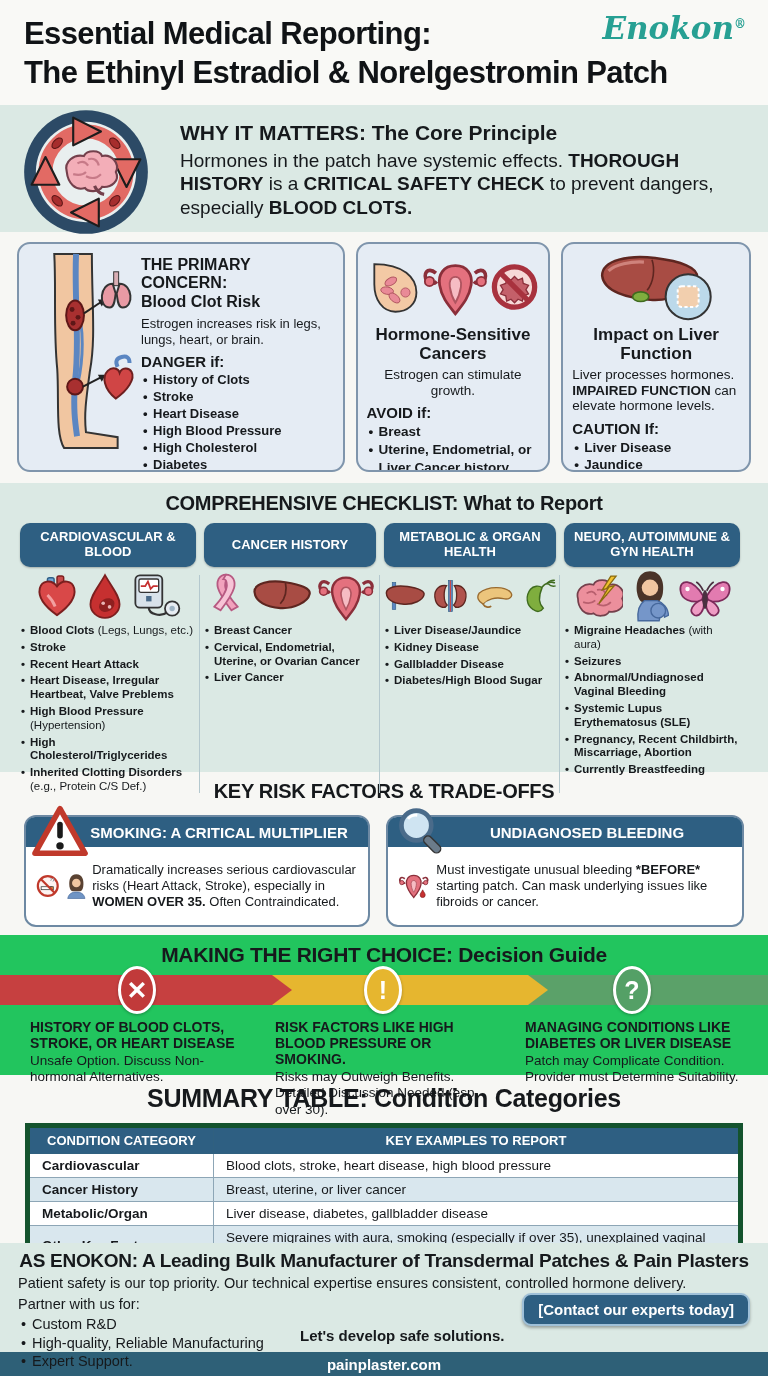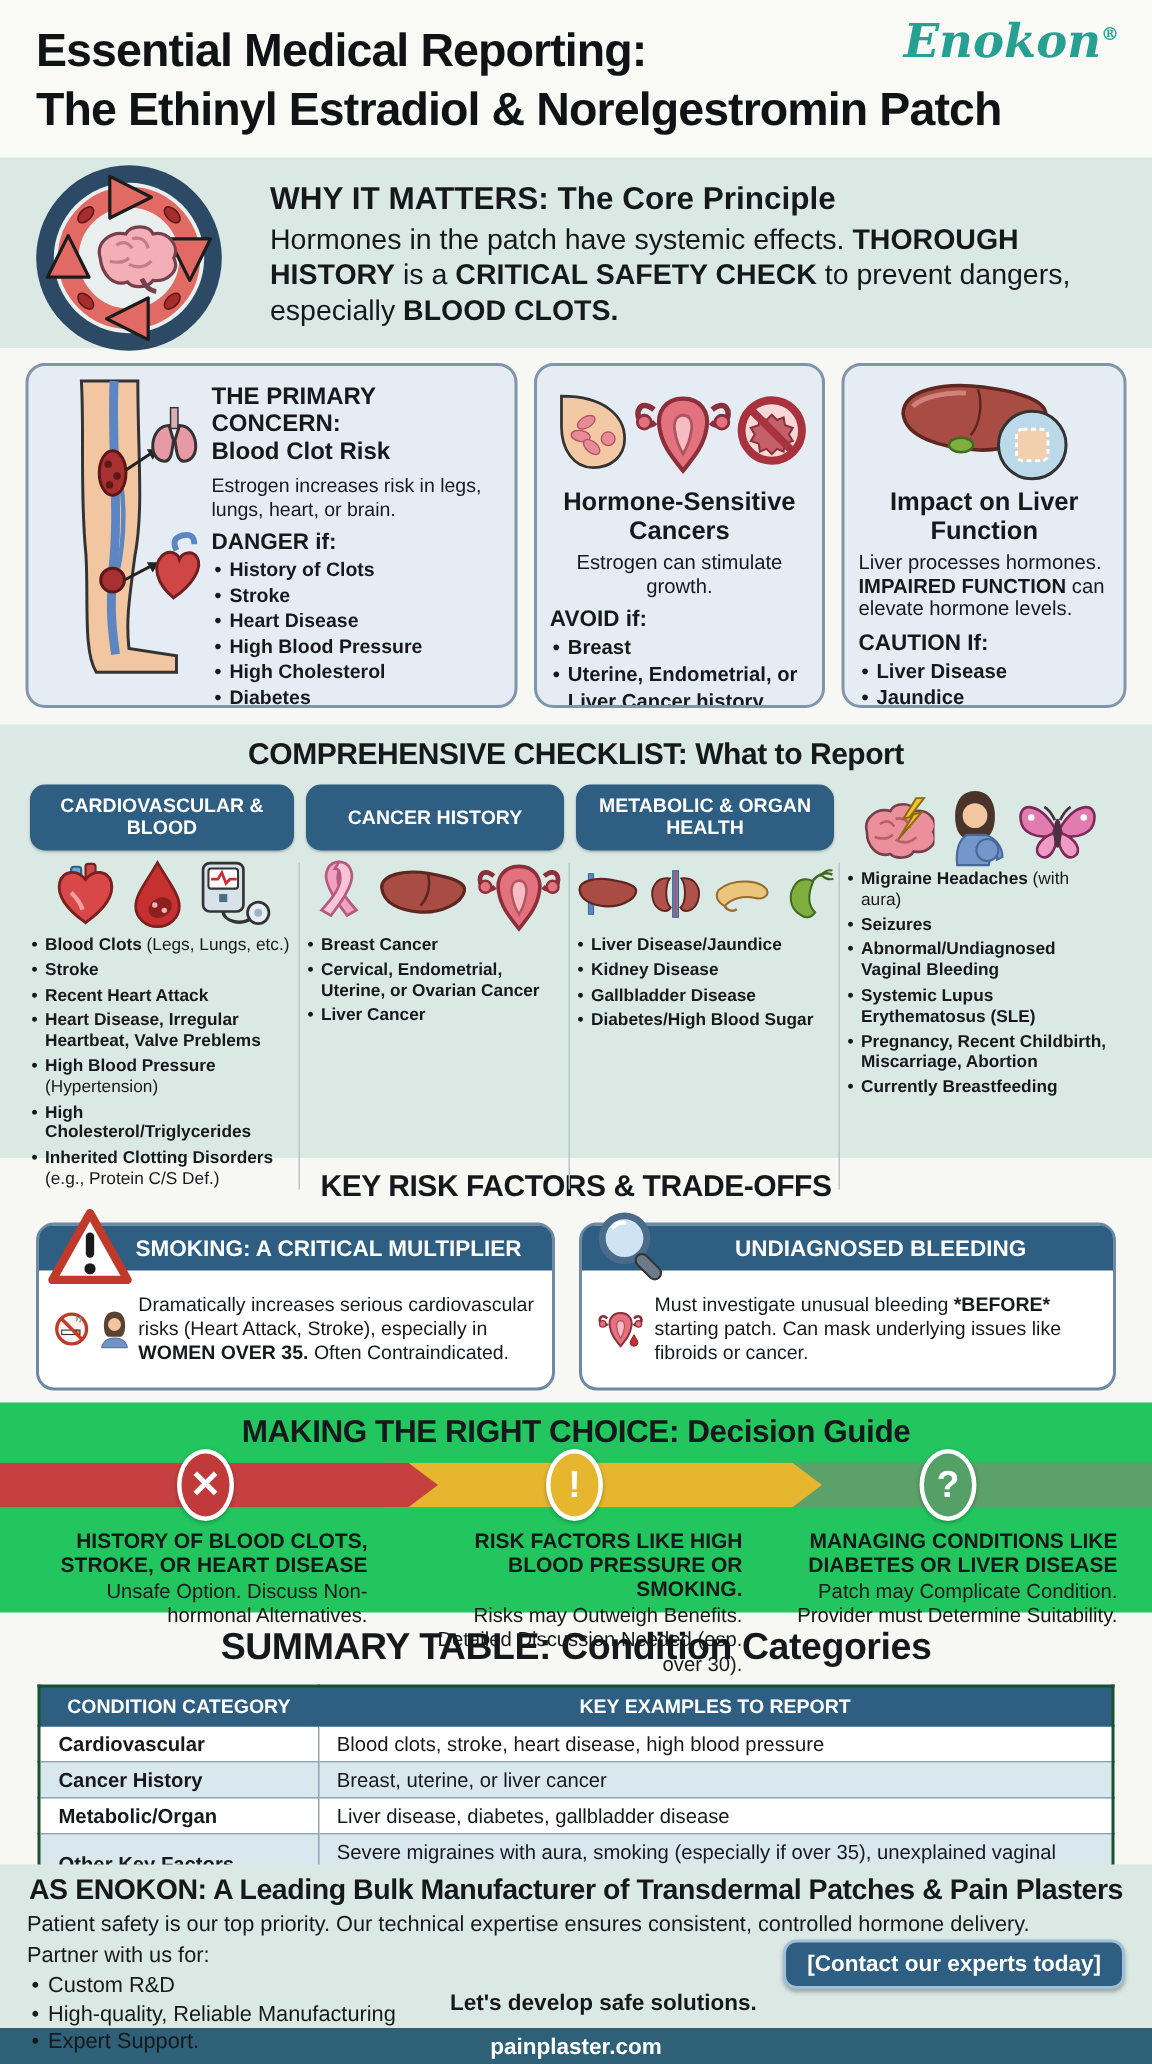--- a/index.html
+++ b/index.html
@@ -75,28 +75,28 @@
   .dg-band{position:relative;height:30px;margin-top:8px}
   .seg{position:absolute;top:0;height:30px}
   .seg-green{left:516px;right:0;background:#5ba169}
   .seg-yellow{left:256px;width:292px;background:#e6b62f;clip-path:polygon(0 0,calc(100% - 20px) 0,100% 50%,calc(100% - 20px) 100%,0 100%)}
   .seg-red{left:0;width:292px;background:#c64040;clip-path:polygon(0 0,calc(100% - 20px) 0,100% 50%,calc(100% - 20px) 100%,0 100%)}
   .dg-badge{position:absolute;top:-9px;width:38px;height:48px;border-radius:50%;border:3px solid #fff;color:#fff;font-size:25px;font-weight:800;display:flex;align-items:center;justify-content:center;box-shadow:0 1px 3px rgba(0,0,0,.3)}
   .dgb-red{left:118px;background:#c13a3a}
   .dgb-yellow{left:364px;background:#e6b62f}
   .dgb-green{left:613px;background:#54a066}
   .dg-cols{display:grid;grid-template-columns:215px 220px 220px;gap:30px;padding-left:30px;margin-top:14px}
-  .dg-col{text-align:right}
+  .dg-col{text-align:left}
   .dg-h{font-size:14px;font-weight:800;line-height:1.15}
   .dg-b{font-size:13.5px;line-height:1.2;margin-top:2px}
 
   
   .sec-table{height:168px;background:#f7f7f4;padding:0 25px}
   .sec-table .section-title{font-size:25px;padding-top:9px}
-  table{width:718px;border-collapse:collapse;margin-top:10px;border:2px solid #14532d;background:#fff}
+  table{width:718px;border-collapse:collapse;margin-top:10px;border:5px solid #14532d;background:#fff}
   th{background:#2e5f82;color:#fff;font-size:13px;font-weight:800;padding:5px 8px;border:1px solid #30607f}
   td{font-size:13.5px;padding:4px 12px;border:1px solid #8da6b6}
   td.cat{font-weight:800;width:186px}
   tr:nth-child(even) td{background:#d9e7ee}
 
   
   .sec-footer{height:109px;background:#dbe9e4;position:relative;padding:7px 18px 0 18px}
   .f-head{font-size:19px;font-weight:800;text-align:center;letter-spacing:-0.3px}
   .f-line{font-size:14.5px;line-height:1.3;margin-top:2px}
   .f-bullets{list-style:none;margin-top:1px}
@@ -348,20 +348,21 @@
         </div>
         <ul>
             <li><b>Liver Disease/Jaundice</b></li>
             <li><b>Kidney Disease</b></li>
             <li><b>Gallbladder Disease</b></li>
             <li><b>Diabetes/High Blood Sugar</b></li>
           </ul>
       </div>
 
       <div class="cl-col">
+        <div class="cl-pill">NEURO, AUTOIMMUNE &amp; GYN HEALTH</div>
         <div class="cl-icons">
           <svg viewBox="0 0 60 50" width="52" height="44">
             <path d="M8,28 c-3,-11 8,-19 18,-16 c3,-7 17,-7 19,0 c10,-2 19,8 14,16 c5,9 -5,17 -15,15 c-3,6 -14,6 -18,2 c-10,3 -18,-6 -18,-17 z" fill="#ec8f9c" stroke="#74404c" stroke-width="2"></path>
             <path d="M18,22 q7,-5 11,2 M30,18 q9,-2 11,7 M14,32 q9,3 14,-2 M30,34 q9,5 16,-2" fill="none" stroke="#b85f6e" stroke-width="2"></path>
             <polygon points="46,2 36,18 43,16 32,34 50,13 42,15 52,2" fill="#f2c22e" stroke="#8a6b10" stroke-width="1.5"></polygon>
           </svg>
           <svg viewBox="0 0 48 58" width="44" height="54">
             <path d="M24,2 C12,2 8,14 10,26 C11,32 14,36 17,36 L31,36 C34,36 37,32 38,26 C40,14 36,2 24,2 Z" fill="#4a3328"></path>
             <circle cx="24" cy="20" r="9" fill="#f1c6a1"></circle>
             <path d="M18,34 C12,38 10,46 11,56 L34,56 C36,50 36,44 32,39 C36,42 41,45 40,52 L44,50 C44,42 38,36 32,34 Z" fill="#7596c9" stroke="#46689c" stroke-width="1.5"></path>

